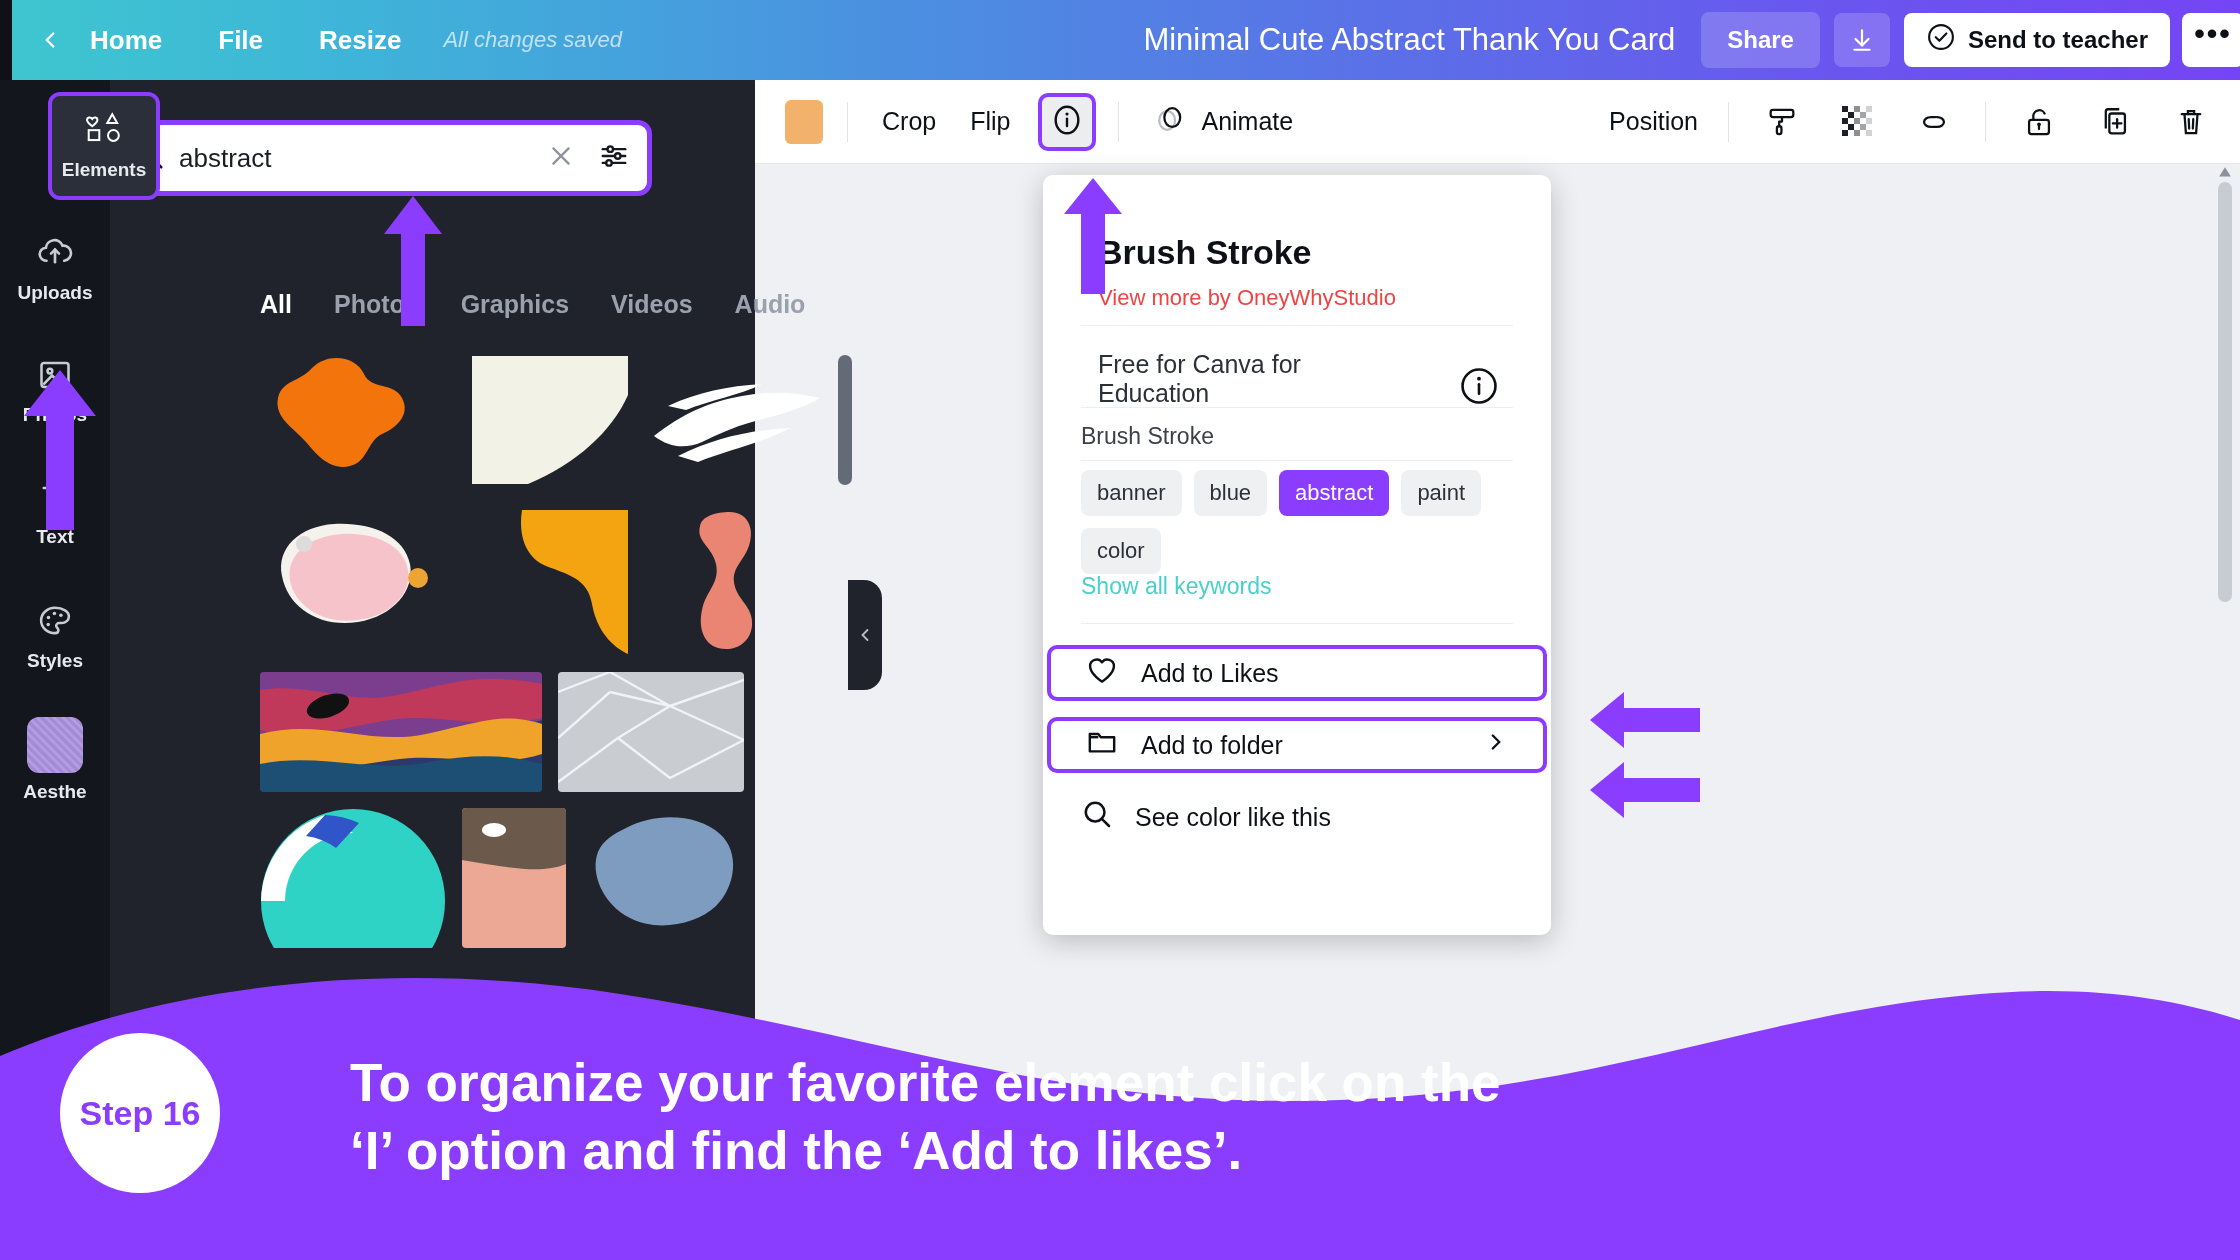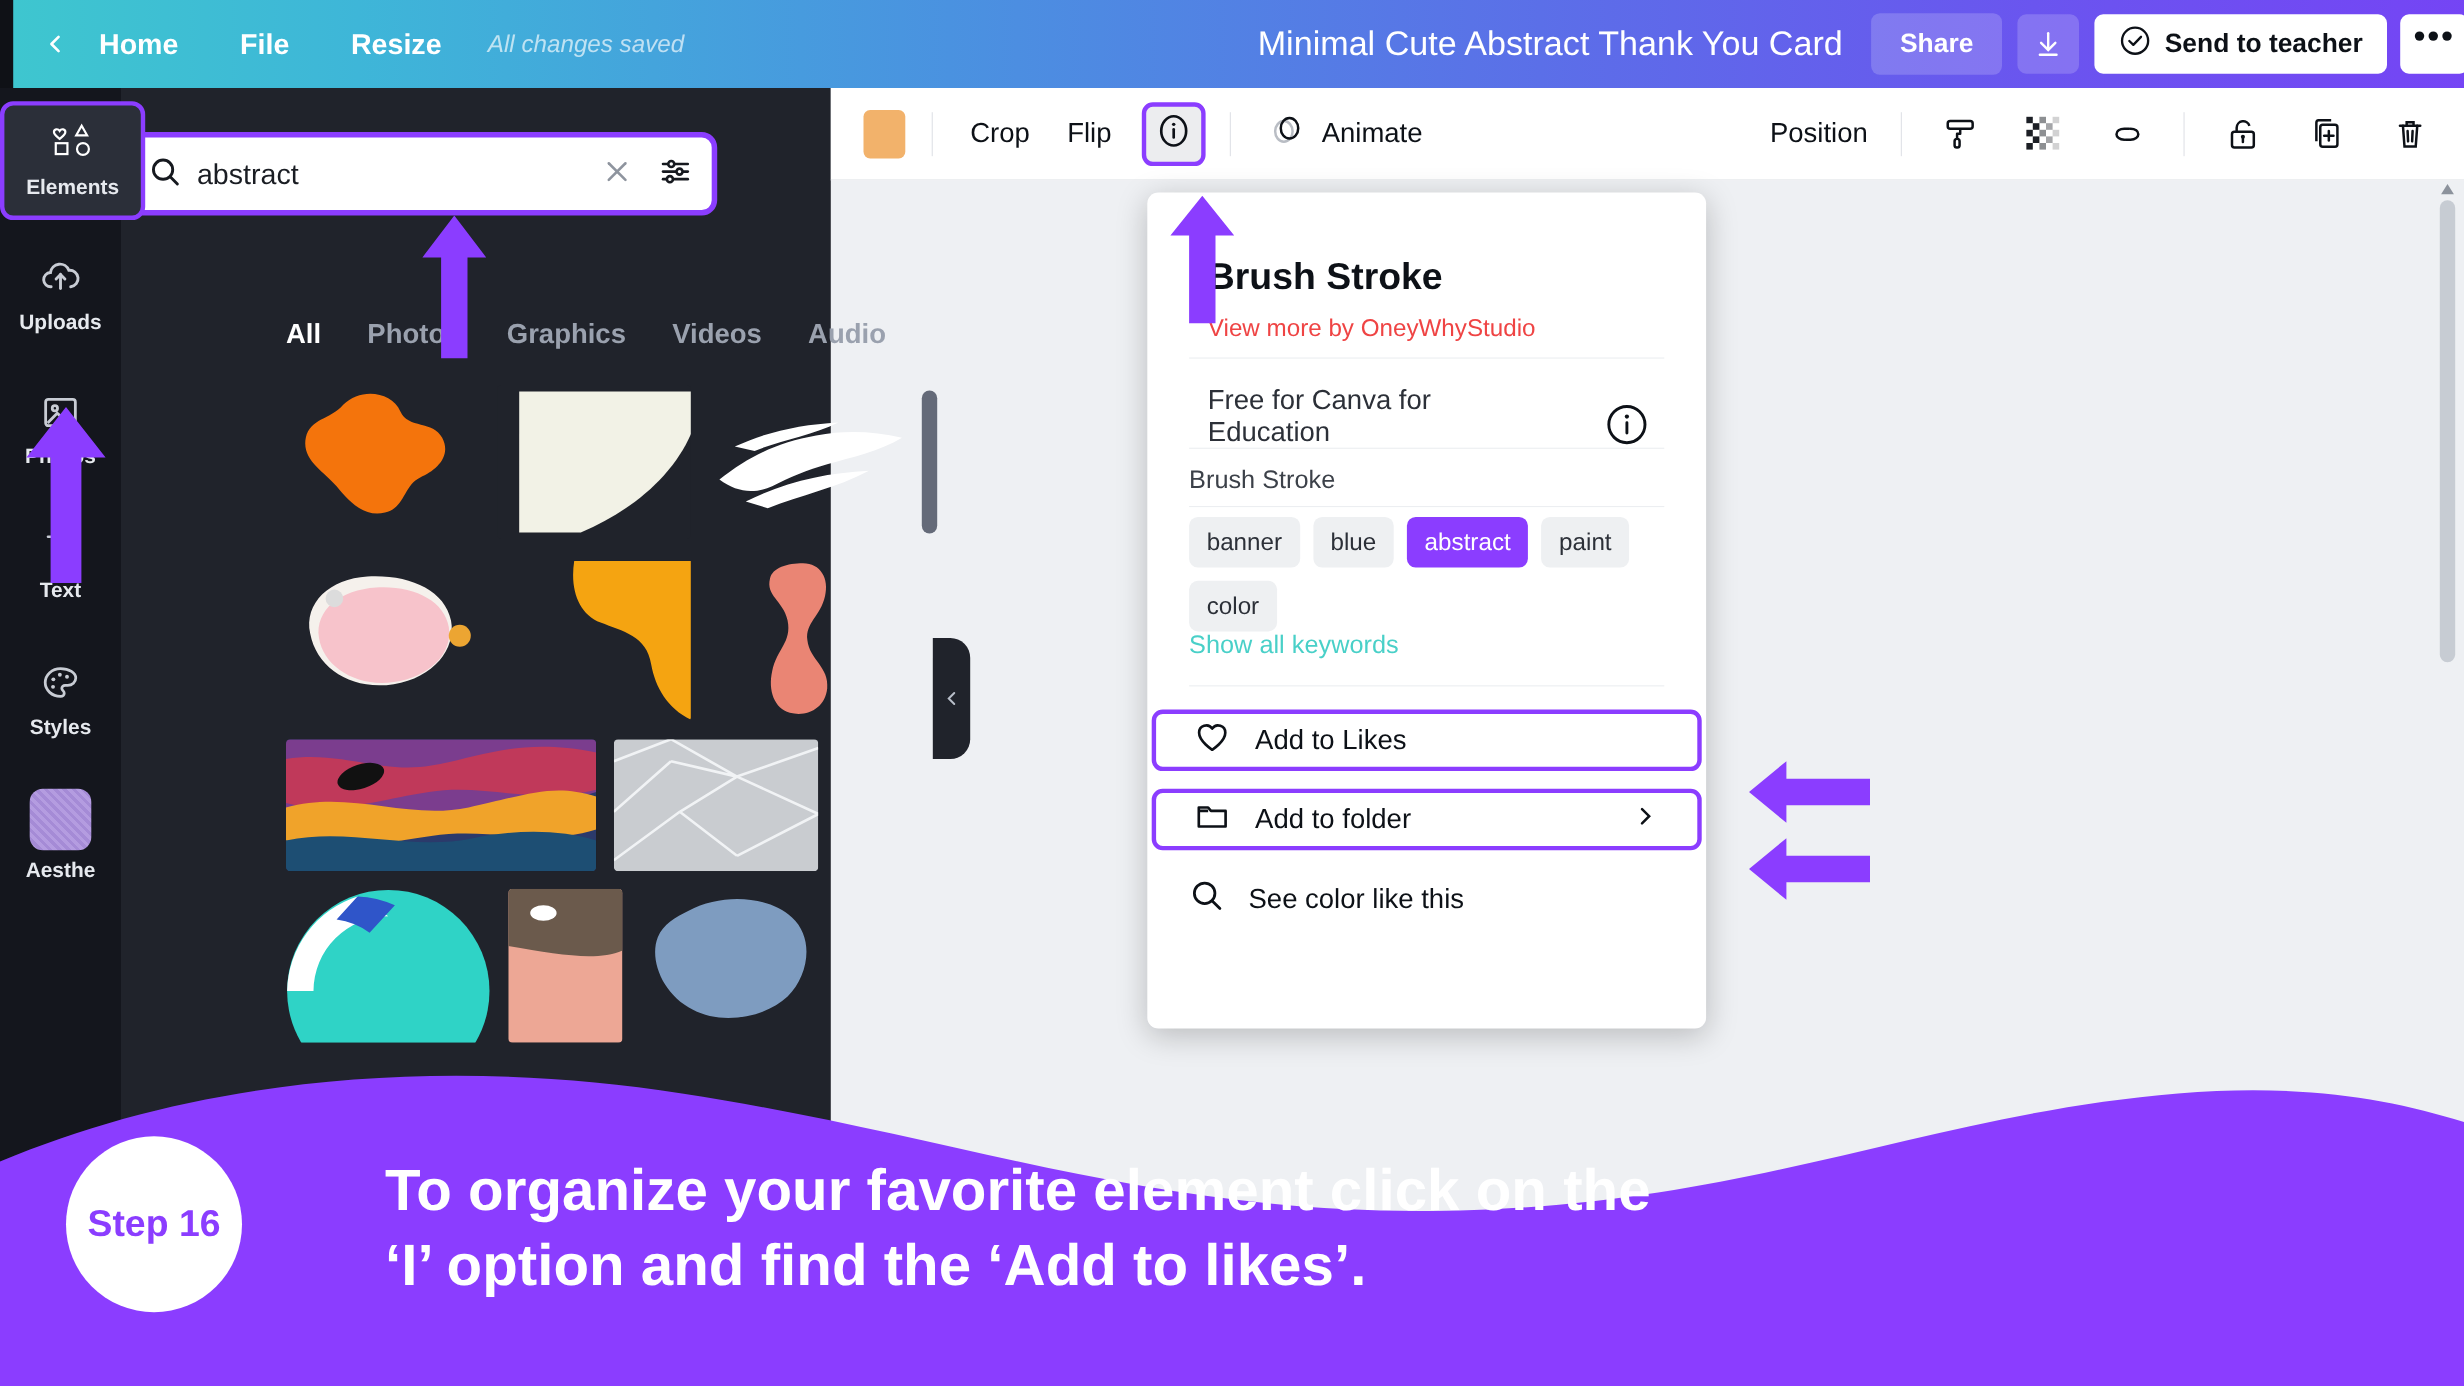--- a/index.html
+++ b/index.html
@@ -56,21 +56,22 @@
     background:#14161d; z-index: 30;
   }
   .rail-item {
     width:110px; height:108px; display:flex; flex-direction:column;
     align-items:center; justify-content:center; gap:8px; cursor:pointer;
     color:#c8ccd4; position: relative;
   }
   .rail-item .lbl { font-size: 19px; font-weight:700; color:#e6e9ee; }
   .rail-item.active {
     background:#2b2f39; border:4px solid #8b3dff; border-radius:12px;
-    width:132px;
+    width:112px;
+    margin-left:48px;
   }
   .rail-thumb { width:56px; height:56px; border-radius:12px;
     background: repeating-linear-gradient(45deg,#a58bd6,#a58bd6 3px,#b49ce0 3px,#b49ce0 6px); }
 
   
   .panel {
     position:absolute; left:110px; top:80px; width:645px; height:1180px;
     background:#20232b; z-index: 20;
   }
   .searchwrap {

